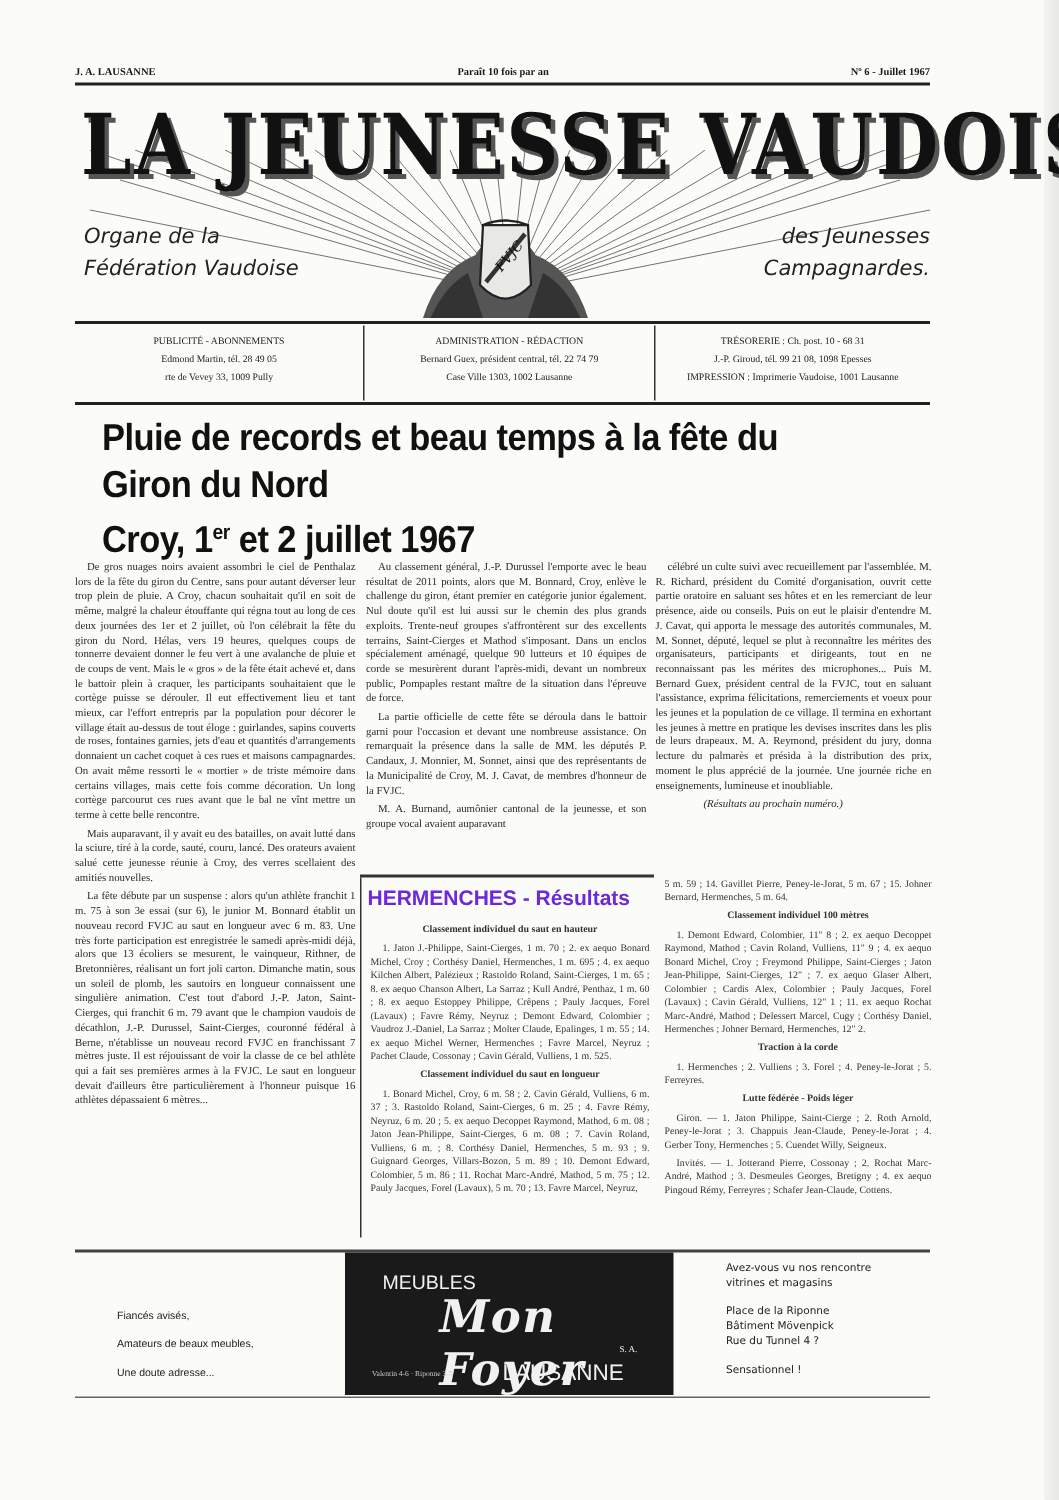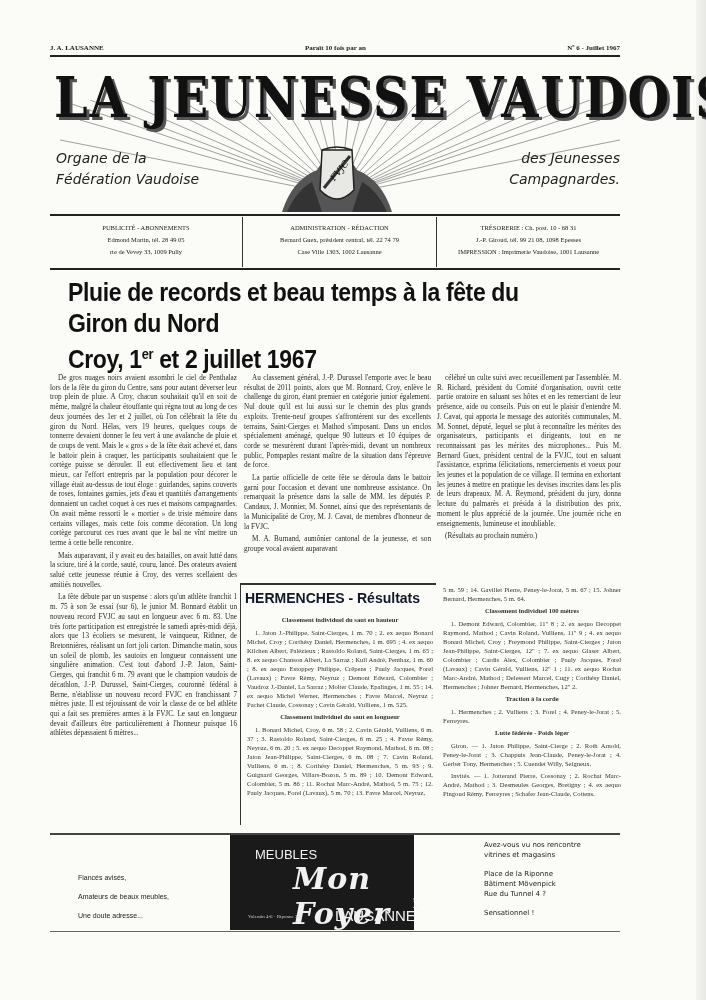--- a/index.html
+++ b/index.html
@@ -26,35 +26,35 @@
 
   .headline { position: absolute; top: 277px; left: 68px; width: 560px; font-family: "Liberation Sans", sans-serif; font-weight: bold; font-size: 25px; line-height: 31px; color: #111; letter-spacing: -0.4px; transform: scaleX(0.92); transform-origin: left; }
   .headline sup { font-size: 14px; }
   .subhead { position: absolute; top: 350px; left: 50px; font-family: "DejaVu Sans", sans-serif; font-weight: bold; font-size: 10.5px; color: #111; }
 
   .col { position: absolute; font-size: 7.2px; line-height: 9.7px; text-align: justify; color: #2a2a2a; }
   .col p { text-indent: 8px; margin-bottom: 3px; }
   .col1 { top: 374px; left: 50px; width: 187px; }
   .col2 { top: 374px; left: 244px; width: 187px; }
   .col3 { top: 374px; left: 437px; width: 184px; }
-  .italic-note { text-indent: 8px; }
+  .italic-note { font-style: italic; text-indent: 8px; margin-left: 24px; }
 
   .results-box { position: absolute; top: 585px; left: 240px; width: 196px; height: 240px; border-left: 1px solid #333; }
   .results-rule { position: absolute; top: 583px; left: 240px; width: 196px; height: 2px; background: #333; }
-  .results-title { position: absolute; top: 590px; left: 245px; font-family: "Liberation Sans", sans-serif; font-weight: bold; font-size: 14px; color: #0f172a; }
+  .results-title { position: absolute; top: 590px; left: 245px; font-family: "Liberation Sans", sans-serif; font-weight: bold; font-size: 14px; color: #6d28d9; }
   .rcol { position: absolute; font-size: 6.6px; line-height: 9px; text-align: justify; color: #333; }
   .rcol p { text-indent: 8px; margin-bottom: 3px; }
   .rcol h4 { font-size: 6.6px; font-weight: bold; text-align: center; margin: 3px 0 4px; }
   .rcolA { top: 612px; left: 247px; width: 186px; }
   .rcolB { top: 585px; left: 443px; width: 178px; }
 
   .bottom-rule { position: absolute; top: 833px; left: 50px; width: 570px; height: 2px; background: #444; }
   .bottom-rule2 { position: absolute; top: 931px; left: 50px; width: 570px; height: 1px; background: #666; }
   .ad-left { position: absolute; top: 868px; left: 78px; font-family: Liberation Sans, sans-serif; font-size: 7px; line-height: 19px; color: #222; }
-  .ad-box { position: absolute; top: 835px; left: 230px; width: 184px; height: 95px; background: #1a1a1a; color: #f1f1f1; }
+  .ad-box { position: absolute; top: 835px; left: 230px; width: 219px; height: 95px; background: #1a1a1a; color: #f1f1f1; }
   .ad-brand-top { position: absolute; top: 12px; left: 25px; font-family: "Liberation Sans", sans-serif; font-size: 13px; }
   .ad-brand { position: absolute; top: 26px; left: 18px; font-family: "DejaVu Serif", serif; font-style: italic; font-weight: bold; font-size: 30px; letter-spacing: 1px; margin-left: 45px; }
   .ad-sa { position: absolute; top: 62px; left: 183px; font-size: 6px; }
   .ad-addr { position: absolute; top: 79px; left: 18px; font-size: 5px; color: #ccc; }
   .ad-city { position: absolute; top: 72px; left: 105px; font-family: "Liberation Sans", sans-serif; font-size: 15px; }
   .ad-right { position: absolute; top: 840px; left: 484px; font-family: "DejaVu Sans", sans-serif; font-size: 7px; line-height: 10px; color: #222; }
   .ad-right .gap { height: 9px; }
 </style>
 </head>
 <body>

